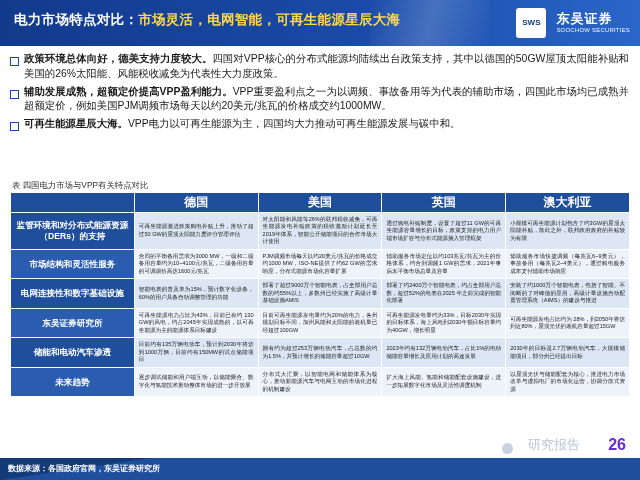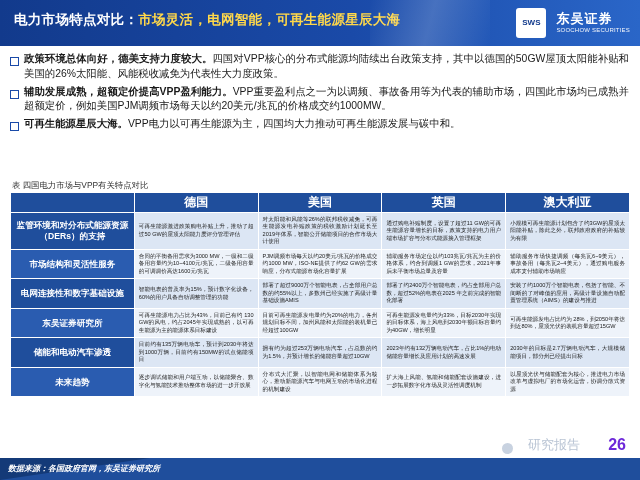--- a/index.html
+++ b/index.html
@@ -89,21 +89,21 @@
   
   .footer{
     position:absolute;left:0;bottom:0;width:640px;height:22px;
     background:#1f4e9c;
   }
   .footer:before{
     content:"";position:absolute;left:0;top:0;width:0;height:0;
     border-left:150px solid #143a78;border-bottom:22px solid transparent;
   }
   .fsrc{
-    position:absolute;left:8px;top:5px;font-size:8px;color:#ffffff;font-weight:bold;z-index:2;font-style:italic;
+    position:absolute;left:8px;top:5px;font-size:8px;color:#ffffff;font-weight:bold;z-index:2;
   }
   .pnum{
     position:absolute;right:14px;bottom:26px;font-size:16px;color:#6d28d9;font-weight:bold;
   }
   .wm{
     position:absolute;right:60px;bottom:26px;font-size:13px;color:#b9c4d4;
     display:flex;align-items:flex-end;gap:15px;
   }
   .wm-dot{
     width:11px;height:11px;border-radius:50%;background:#c8d2e0;display:inline-block;

